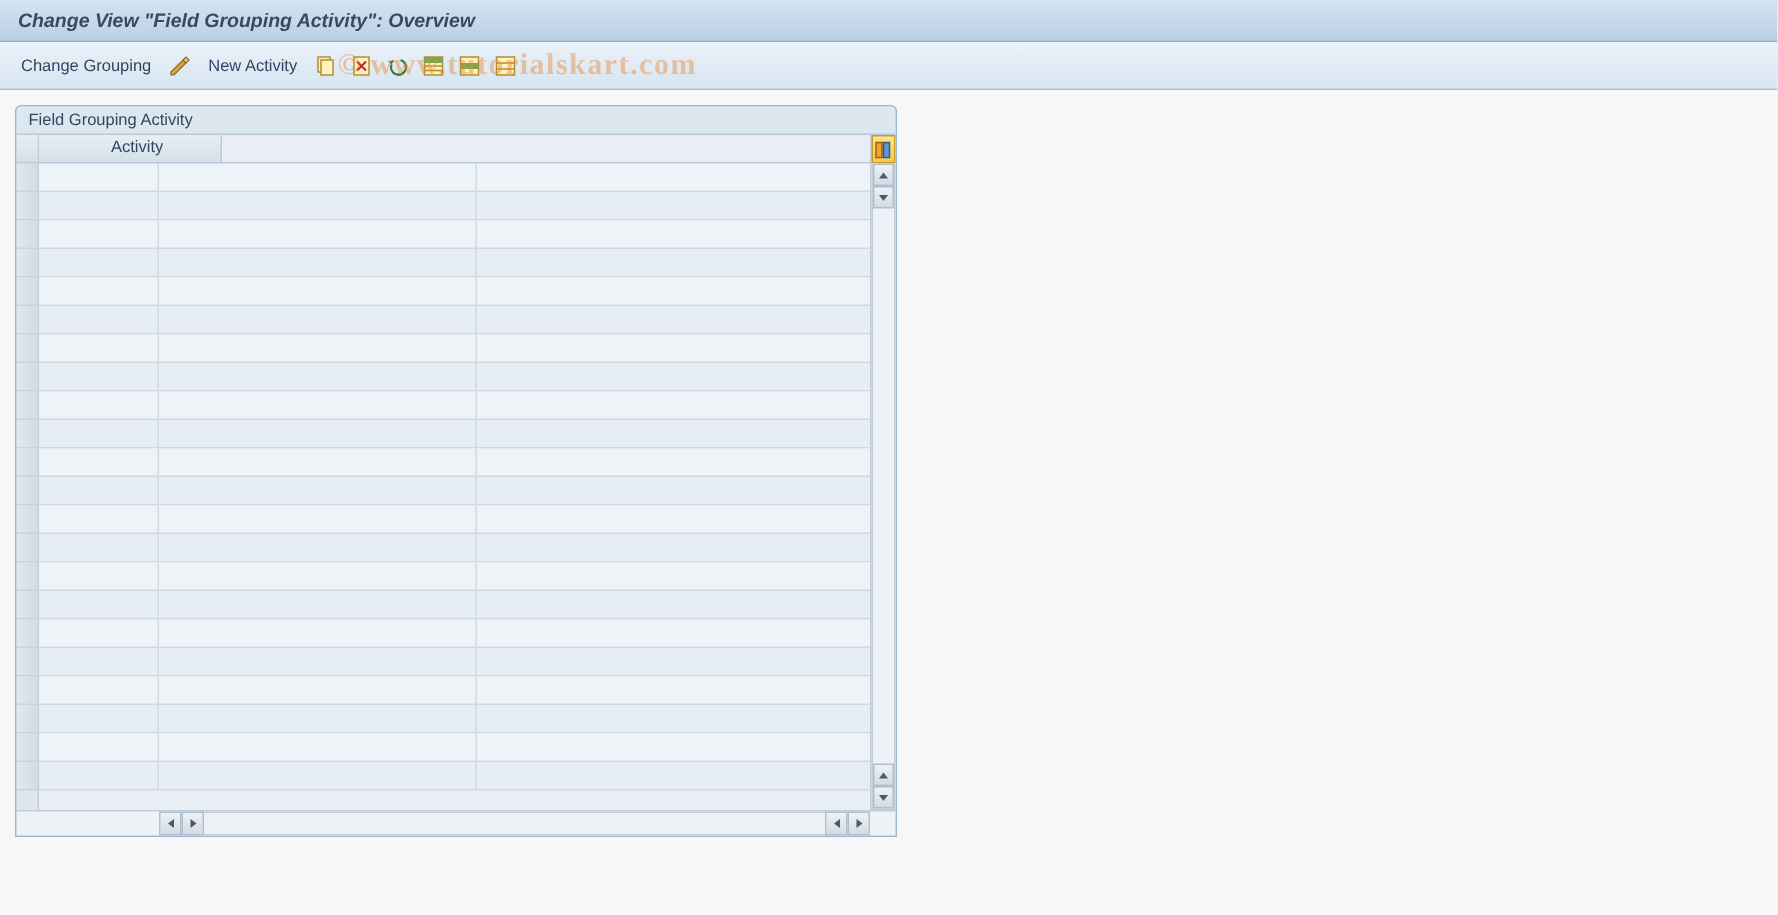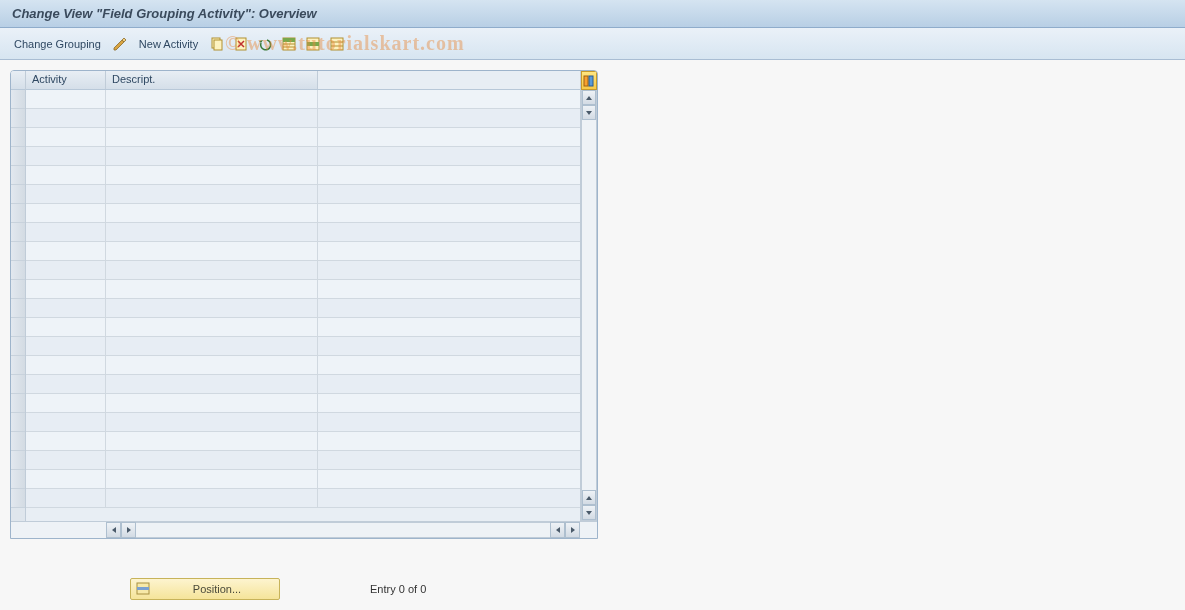--- a/index.html
+++ b/index.html
@@ -123,21 +123,21 @@
       border-bottom: 1px solid #b8c8d8;
     }
     .col-h {
       padding: 2px 6px;
       border-right: 1px solid #c0ccd8;
       font-size: 11px;
       color: #2f4862;
       white-space: nowrap;
       overflow: hidden;
     }
-    .col-h.activity { width: 80px; }
+    .col-h.activity { width: 80px; margin-left: 42px; }
     .col-h.descript { width: 212px; }
     .col-h.filler { flex:1; background: #e8eef4; border-right:none; }
     
     .grid-rows { flex:1; overflow:hidden; display:flex; flex-direction:column;}
     .grid-row {
       display: flex;
       height: 19px;
       border-bottom: 1px solid #d0d8e0;
       background: #eef3f8;
     }
@@ -288,20 +288,21 @@
         <line x1="2" y1="6" x2="14" y2="6" stroke="#b09030"></line>
         <line x1="2" y1="10" x2="14" y2="10" stroke="#b09030"></line>
       </svg>
   </span>
 </div>
 
 <div class="watermark">© www.<span style="color:#e88b3e;">t</span>utorialskart.com</div>
 
 <div class="content-area">
   <div class="panel">
+    <div class="panel-title">Field Grouping Activity</div>
 
     <div class="grid-wrap">
       <div class="grid-main">
 
         <div class="row-selectors">
           <div class="hdr-space"></div>
           <div class="row-sel"></div>
           <div class="row-sel"></div>
           <div class="row-sel"></div>
           <div class="row-sel"></div>
@@ -321,21 +322,20 @@
           <div class="row-sel"></div>
           <div class="row-sel"></div>
           <div class="row-sel"></div>
           <div class="row-sel"></div>
           <div class="row-sel"></div>
         </div>
 
         <div class="grid-cols">
           <div class="col-headers">
             <div class="col-h activity">Activity</div>
-            <div class="col-h descript">Descript.</div>
             <div class="col-h filler"></div>
           </div>
           <div class="grid-rows">
 
             <div class="grid-row">
                 <div class="cell activity"><input class="cell-input" style=""></div>
                 <div class="cell descript"><input class="cell-input" style=""></div>
                 <div class="filler"></div>
               </div>
             <div class="grid-row">
@@ -500,25 +500,13 @@
         </div>
       <div class="hs-btn">
           <svg viewBox="0 0 8 8">
             <path d="M2 1 L6 4 L2 7 Z"></path>
           </svg>
         </div>
       <div class="hs-spacer-right"></div>
     </div>
   </div>
 
-  <div class="footer-row">
-    <button class="position-btn">
-      <span class="icon-box">
-        <svg viewBox="0 0 16 16" width="16" height="16">
-            <rect x="1" y="2" width="12" height="11" fill="#f7e9a8" stroke="#a89040"></rect>
-            <rect x="1" y="6" width="12" height="3" fill="#7aa0d0"></rect>
-          </svg>
-      </span>
-      <span class="lbl">Position...</span>
-    </button>
-    <span class="entry-txt">Entry 0 of 0</span>
-  </div>
 </div>
 
 </body></html>

